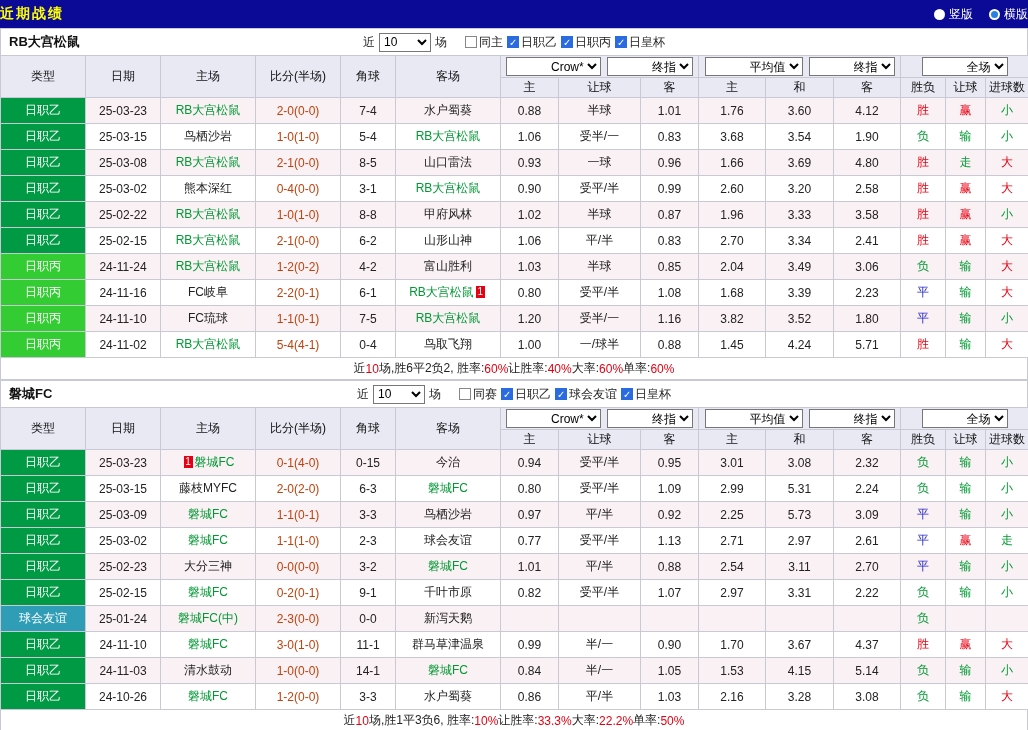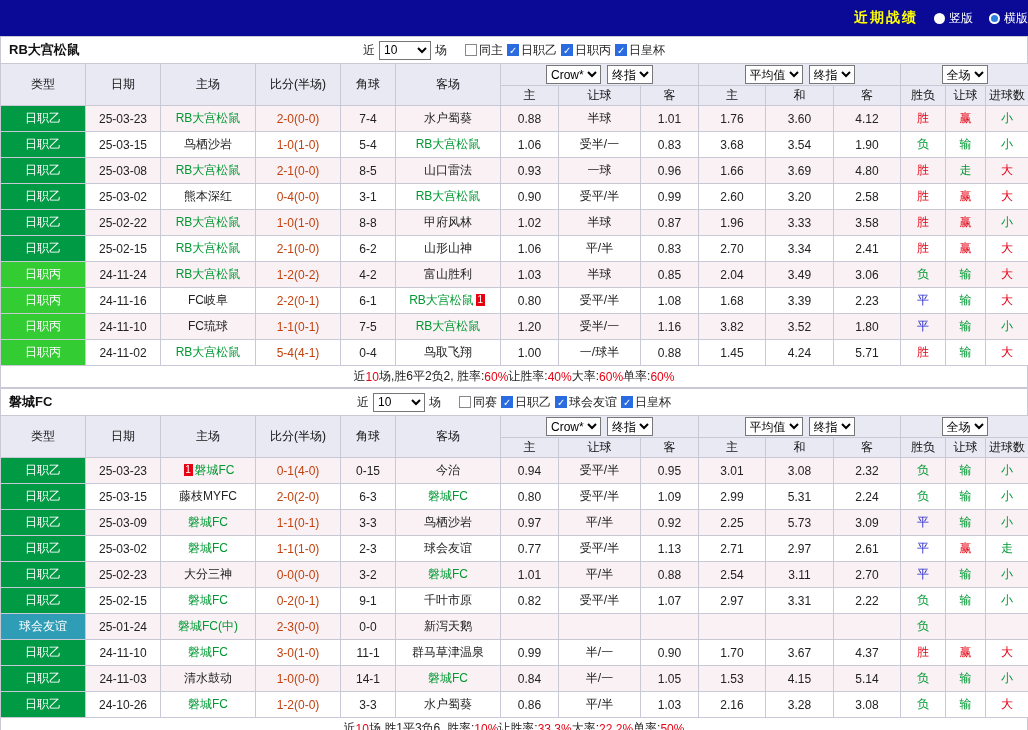--- a/index.html
+++ b/index.html
@@ -1,20 +1,20 @@
 <!DOCTYPE html>
 <html><head>
 <meta charset="utf-8">
 <style>
   * { margin:0; padding:0; box-sizing:border-box; }
   html,body { width:1028px; height:730px; overflow:hidden; background:#fff;
     font-family:"Liberation Sans","DejaVu Sans",sans-serif; font-size:12px; color:#222; }
 
   
-  .topbar { height:36px; background:#0a0a96; display:flex; align-items:center; justify-content:flex-end;padding-left:20px; }
+  .topbar { height:28px; background:#0a0a96; display:flex; align-items:center; justify-content:space-between; }
   .ttitle { color:#ffff00; font-weight:bold; font-size:14px; letter-spacing:2px; }
   .rlab { color:#fff; display:inline-flex; align-items:center; gap:4px; margin-left:16px; cursor:pointer; }
   .radio { width:11px; height:11px; border-radius:50%; background:#fff; display:inline-block; position:relative; }
   .radio.on::after { content:""; position:absolute; left:2px; top:2px; right:2px; bottom:2px; border-radius:50%; background:#2b7fe0; }
 
   
   .ttl { position:relative; height:27px; border:1px solid #c9c9d6; border-bottom:0; background:#fff;
          display:flex; align-items:center; justify-content:center; }
   .tname { position:absolute; left:8px; font-weight:bold; font-size:13px; color:#111; }
   .filters { display:inline-flex; align-items:center; gap:4px; }
@@ -25,21 +25,21 @@
   .box.on::after { content:"\2713"; color:#fff; font-size:10px; line-height:12px; position:absolute; left:1px; top:0; }
 
   .sel { height:19px; font-size:12px; border:1px solid #777; background:#fff; font-family:inherit; }
   .csel { width:52px; }
 
   
   table { border-collapse:collapse; table-layout:fixed; width:1028px; }
   th,td { border:1px solid #c9c9d6; text-align:center; padding:0; white-space:nowrap; overflow:hidden; }
   thead th { background:#e9e9f4; font-weight:normal; color:#111; height:20px; font-size:12px; }
   thead tr:first-child th { height:22px; }
-  th.dd .sel { margin:0 3px; }
+  th.dd .sel { margin:0 3px;padding-left:40px; }
   tbody td { height:26px; }
   tr.odd td { background:#faf1f4; }
   tr.even td { background:#fff; }
   td.lg { color:#fff; }
   td.score { color:#c2410c; }
   .tgreen { color:#009933; }
   .card { display:inline-block; background:#e60012; color:#fff; font-size:10px; line-height:12px;
           width:9px; margin:0 2px; vertical-align:1px; }
 
   .summary { height:22px; border:1px solid #c9c9d6; border-top:0; background:#fff;

